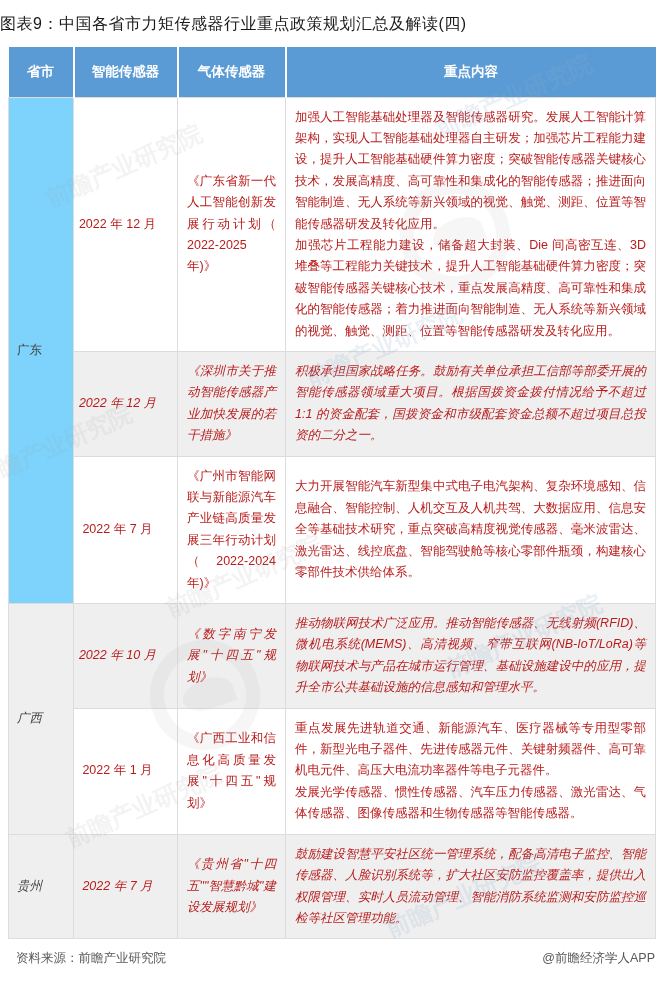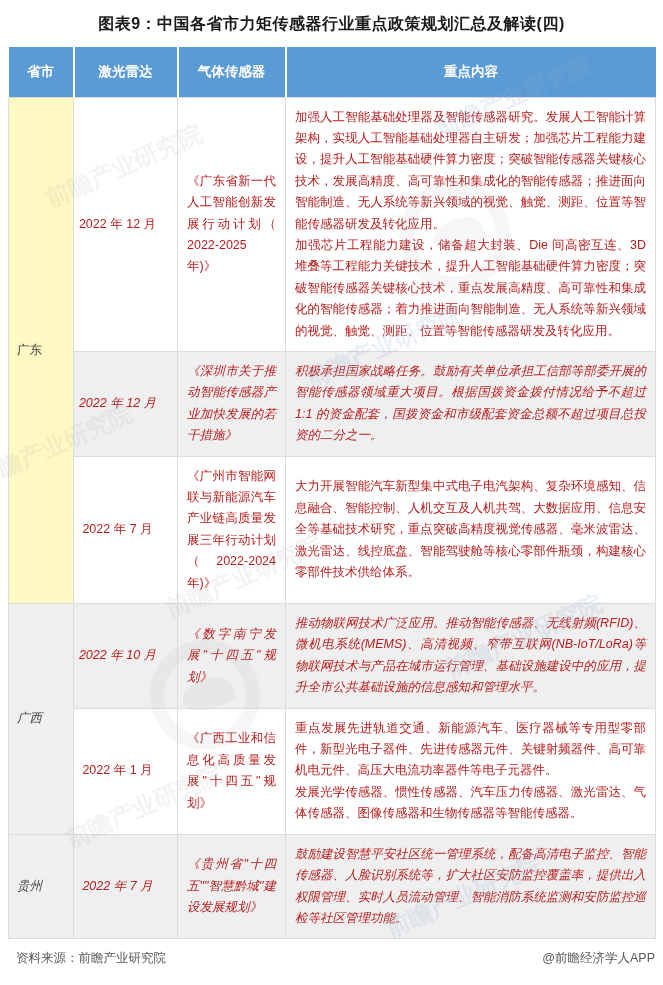--- a/index.html
+++ b/index.html
@@ -1,34 +1,34 @@
 <!DOCTYPE html>
 <html style="--header-bg: #5B9BD5;"><head>
 <meta charset="utf-8">
 <style>
   * { margin:0; padding:0; box-sizing:border-box; }
   html,body { width:663px; height:985px; background:#ffffff; overflow:hidden;
     font-family:"Liberation Sans","DejaVu Sans",sans-serif; position:relative; }
   .page { position:relative; width:663px; height:985px; }
 
-  .title { text-align:center; font-size:16px; font-weight:bold; color:#1a1a1a;
+  .title { font-size:16px; font-weight:normal; color:#1a1a1a;
     padding-top:14px; letter-spacing:0.5px; }
 
   table.policy { border-collapse:collapse; table-layout:fixed; width:647px;
     margin:12px 1px 0 8px; }
   col.c1{width:65px;} col.c2{width:104px;} col.c3{width:108px;} col.c4{width:370px;}
 
   th { background:var(--header-bg,#5B9BD5); color:#ffffff; font-size:13.5px;
     font-weight:600; height:50px; text-align:center; border-left:2px solid #ffffff; }
   th:first-child { border-left:none; }
 
   td { border:1px solid #dcdcdc; font-size:12.5px; color:#b91c1c;
     line-height:21.4px; vertical-align:middle; padding:9px 9px; }
   tr.stripe td { background:#efefef;font-style:italic; }
-  td.province { background:#fef9c3; text-align:left; padding-left:8px; color:#454545; }
+  td.province { background:#7dd3fc; text-align:left; padding-left:8px; color:#454545; }
   td.province.gray { background:#efefef; }
   td.date { text-align:center; white-space:nowrap; padding-left:4px; padding-right:20px; }
   td.policyname { text-align:justify; text-justify:inter-ideograph; }
   td.content { text-align:justify; text-justify:inter-ideograph; }
   td.content p { margin:0; }
 
   .footer { position:absolute; left:8px; right:8px; top:950px;
     display:flex; justify-content:space-between; font-size:12.5px; color:#595959;margin-left:8px; }
 
   
@@ -64,21 +64,21 @@
   <table class="policy">
     <colgroup>
         <col class="c1">
         <col class="c2">
         <col class="c3">
         <col class="c4">
       </colgroup>
     <thead>
       <tr>
         <th>省市</th>
-        <th>激光雷达</th>
+        <th>智能传感器</th>
         <th>气体传感器</th>
         <th>重点内容</th>
       </tr>
     </thead>
     <tbody>
 
       <tr>
         <td class="province" rowspan="3">广东</td>
         <td class="date">2022 年 12 月</td>
         <td class="policyname">《广东省新一代人工智能创新发展行动计划（ 2022-2025 年)》</td>

